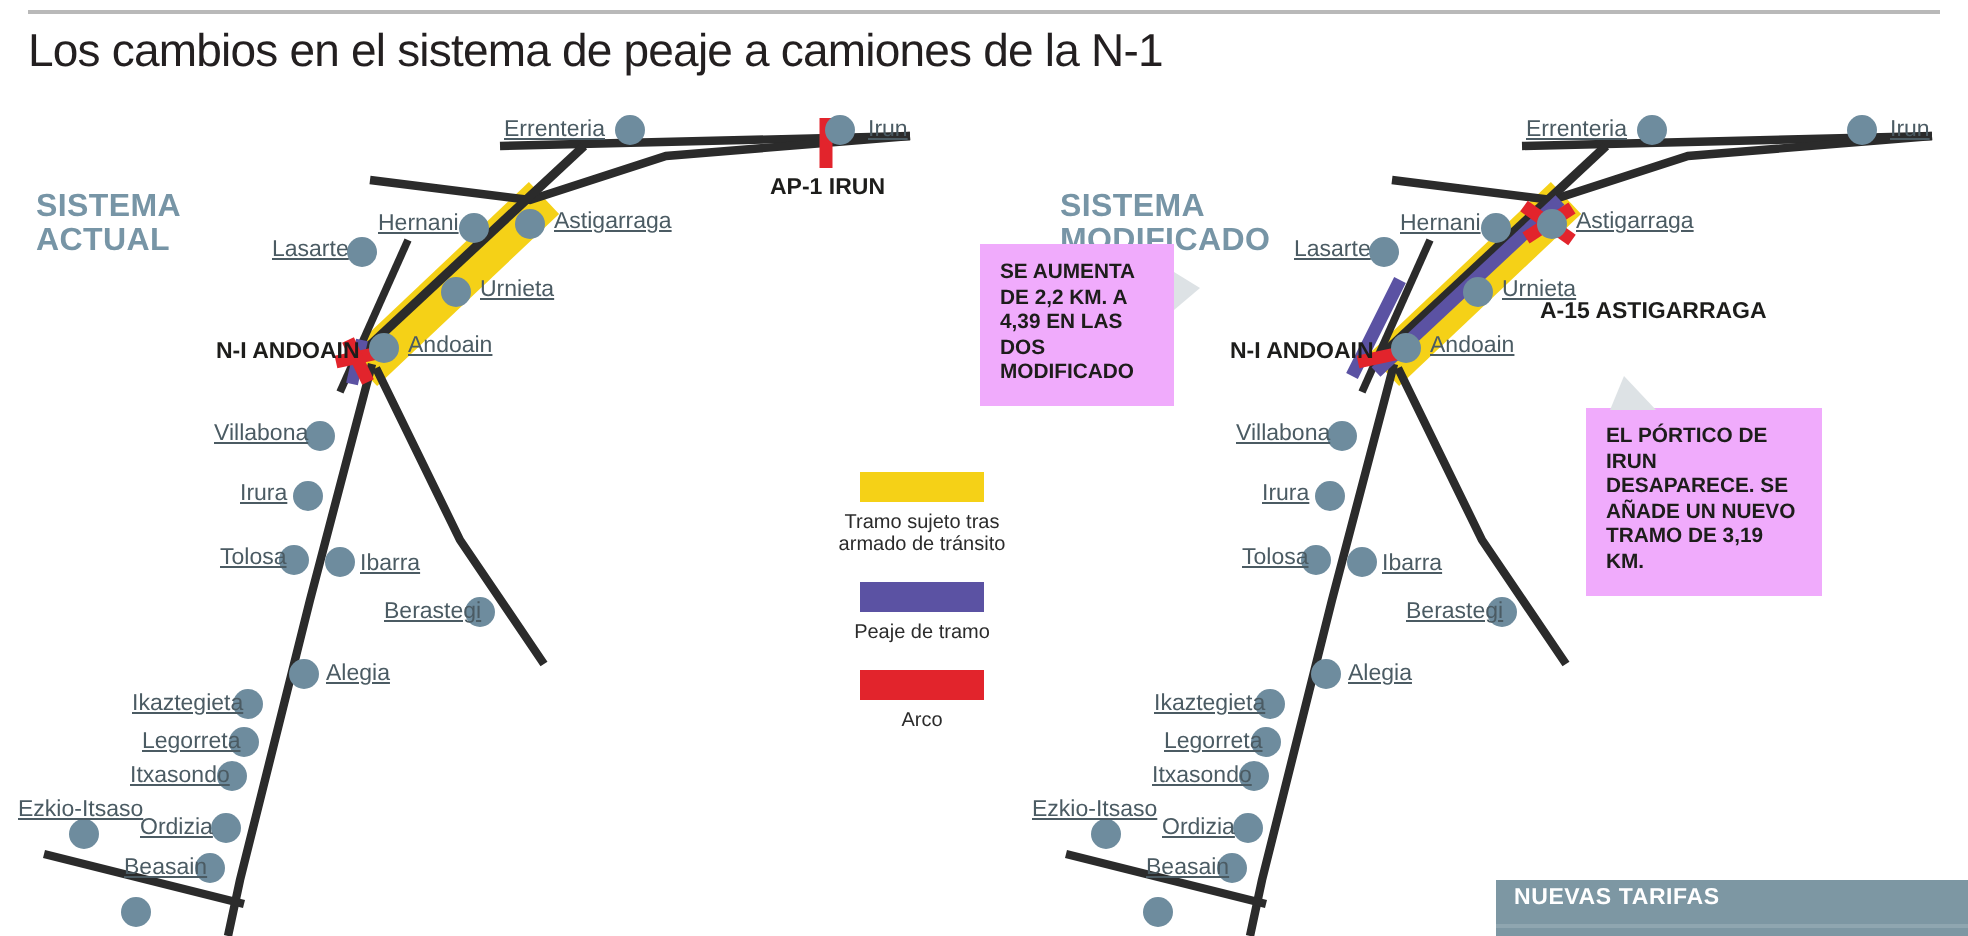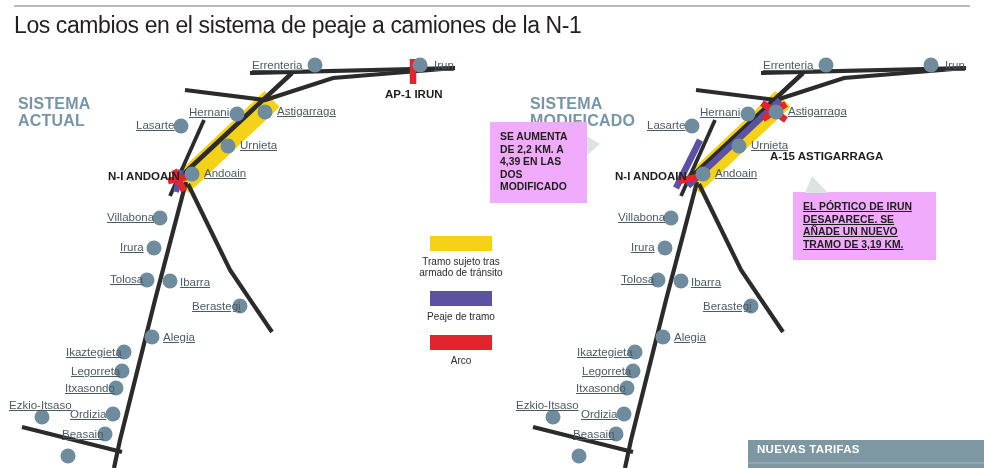--- a/index.html
+++ b/index.html
@@ -246,21 +246,21 @@
   </div>
 
   <div class="callout" style="left:490px;top:122px;width:97px;">
     <div class="tailR"></div>
     <div>SE AUMENTA</div>
     <div>DE 2,2 KM. A</div>
     <div>4,39 EN LAS DOS</div>
     <div>MODIFICADO</div>
   </div>
 
-  <div class="callout" style="left:793px;top:192px;width:143px;text-decoration:underline;">
+  <div class="callout" style="left:793px;top:204px;width:118px;">
     <div class="tailTL"></div>
     <div>EL PÓRTICO DE IRUN</div>
     <div>DESAPARECE. SE</div>
     <div>AÑADE UN NUEVO</div>
     <div>TRAMO DE 3,19 KM.</div>
   </div>
 
   <div class="tarifas-bar">
     <span>NUEVAS TARIFAS</span>
   </div>

